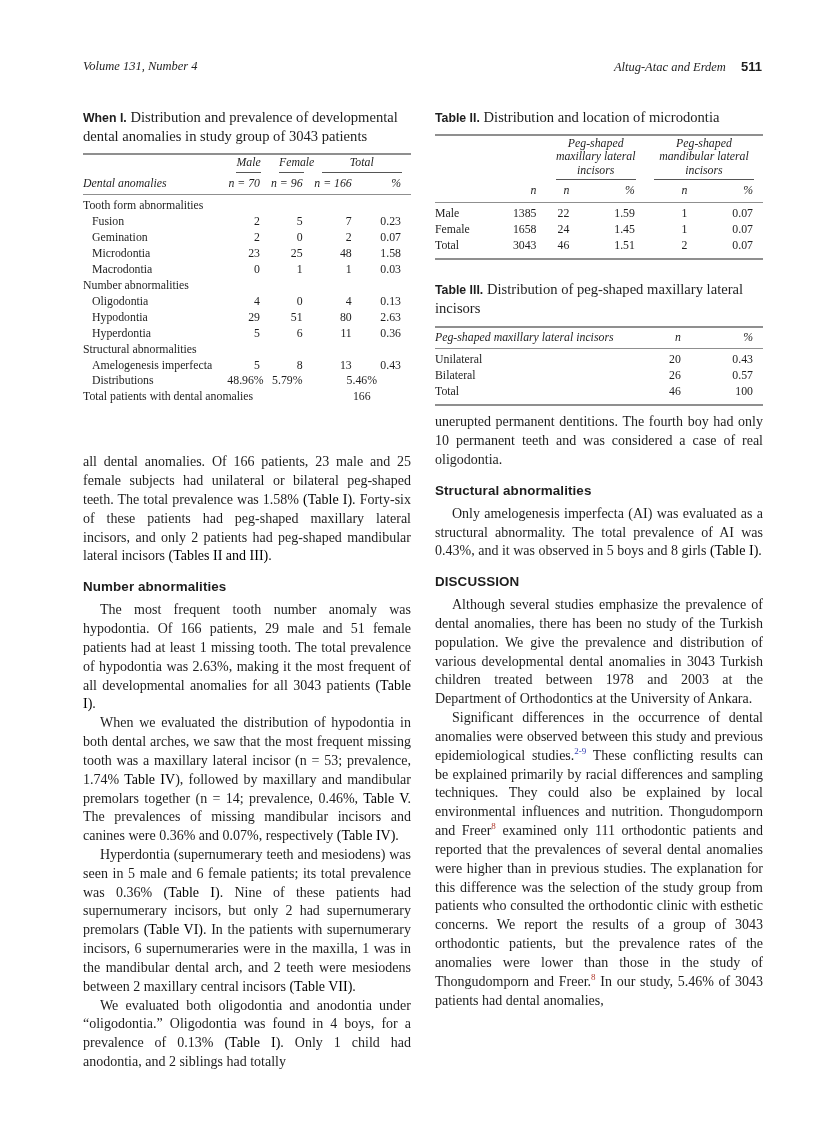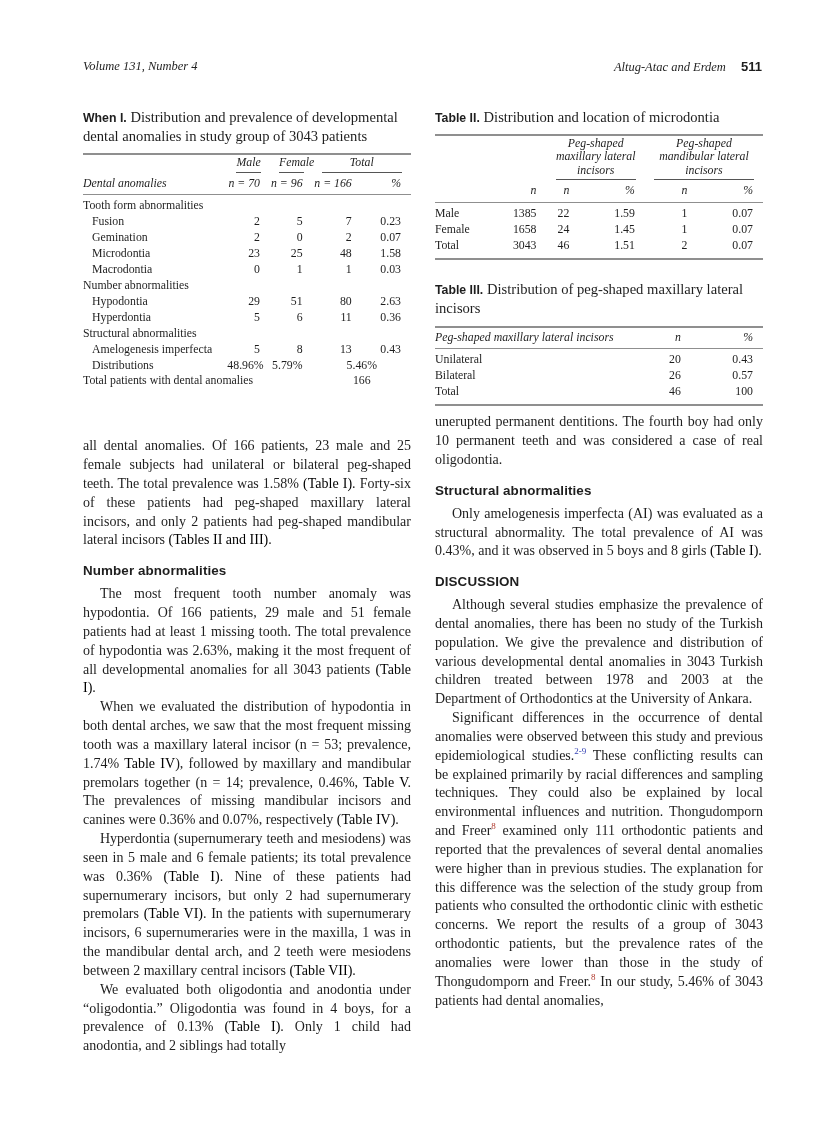--- a/index.html
+++ b/index.html
@@ -134,20 +134,27 @@
                 <td class="lbl">Macrodontia</td>
                 <td class="num">0</td>
                 <td class="num">1</td>
                 <td class="num">1</td>
                 <td class="num">0.03</td>
               </tr>
               <tr>
                 <td colspan="5" class="grp">Number abnormalities</td>
               </tr>
               <tr>
+                <td class="lbl">Oligodontia</td>
+                <td class="num">4</td>
+                <td class="num">0</td>
+                <td class="num">4</td>
+                <td class="num">0.13</td>
+              </tr>
+              <tr>
                 <td class="lbl">Hypodontia</td>
                 <td class="num">29</td>
                 <td class="num">51</td>
                 <td class="num">80</td>
                 <td class="num">2.63</td>
               </tr>
               <tr>
                 <td class="lbl">Hyperdontia</td>
                 <td class="num">5</td>
                 <td class="num">6</td>

